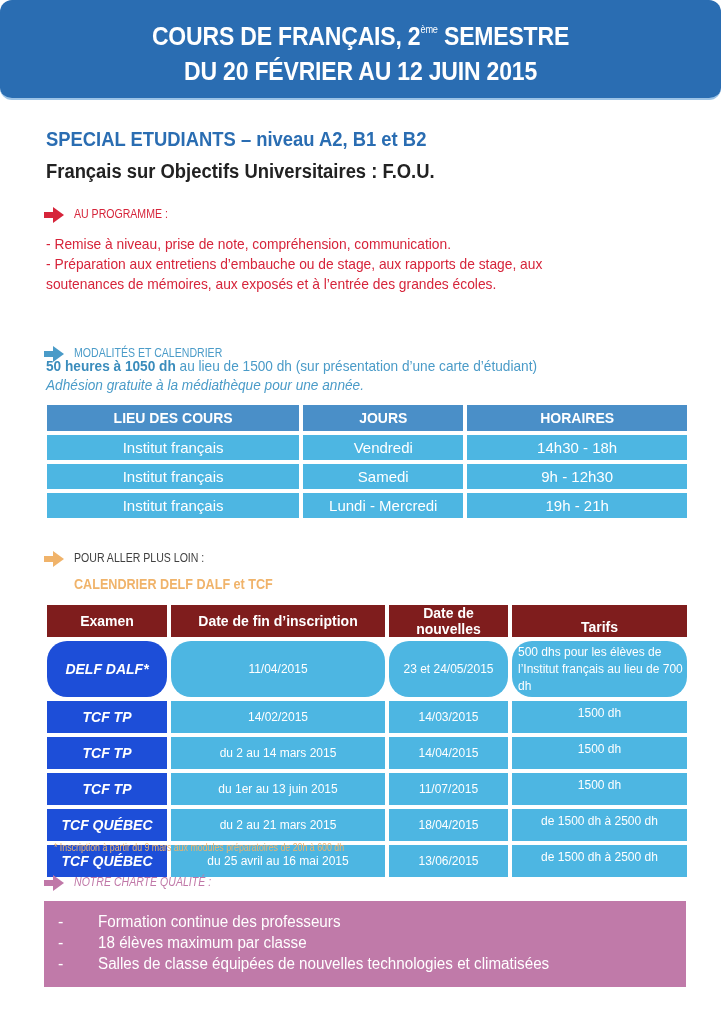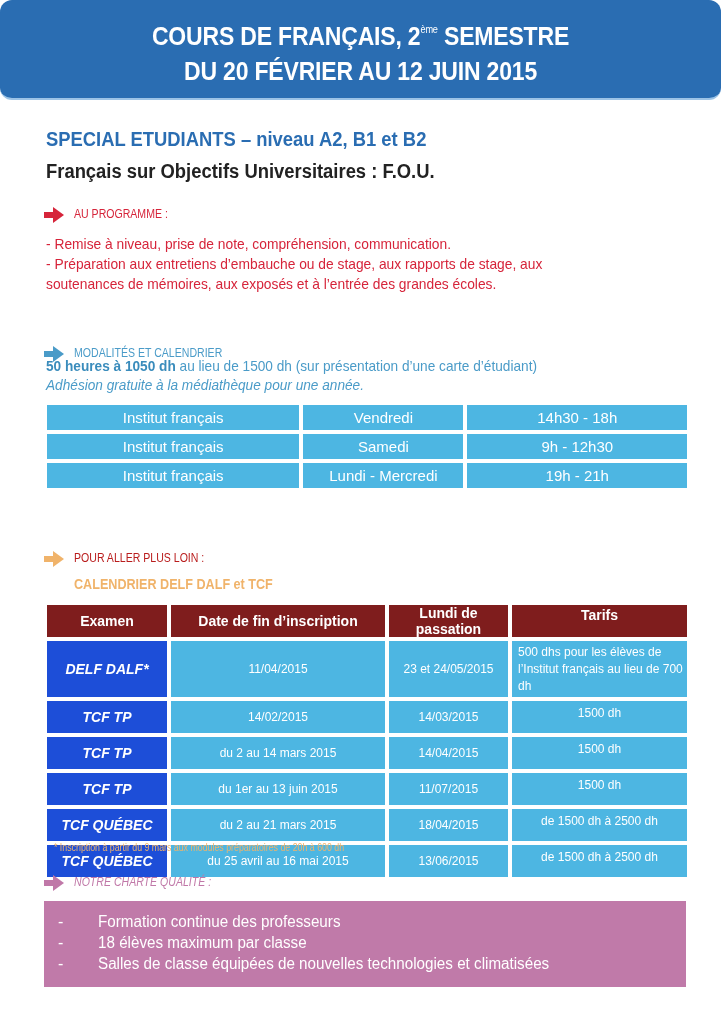--- a/index.html
+++ b/index.html
@@ -32,30 +32,30 @@
   .mod-text b { font-weight: bold; color: #3a8cbc; }
   .mod-text .italic { font-style: italic; }
 
   .tbl { position: absolute; left: 43px; border-collapse: separate; border-spacing: 4px 4px; }
   .tbl td, .tbl th { color: #ffffff; text-align: center; vertical-align: middle; padding: 0; overflow: hidden; }
 
   .tbl1 { top: 401px; width: 648px; }
   .tbl1 th { background: #4a8fc8; height: 26px; font-size: 14px; font-weight: bold; }
   .tbl1 td { background: #4db6e2; height: 25px; font-size: 15px; }
 
-  .plus-head { top: 551px; color: #b91c1c; }
+  .plus-head { top: 551px; color: #404040; }
   .plus-sub { position: absolute; left: 74px; top: 576px; color: #f0b36a; font-size: 14px; font-weight: bold; white-space: nowrap; transform-origin: left; transform: scaleX(0.9); }
 
   .tbl2 { top: 601px; width: 648px; }
   .tbl2 th { background: #7f1d1d; height: 26px; font-size: 14px; font-weight: bold; }
   .tbl2 td { background: #4db6e2; height: 32px; font-size: 12px; }
   .tbl2 td.exam { background: #1d4ed8; font-size: 14px; font-weight: bold; font-style: italic; }
-  .tbl2 tr.tall td { height: 56px; }
+  .tbl2 tr.tall td { height: 56px; border-radius: 20px; }
   .tbl2 td.tarif-multi { text-align: left; padding-left: 6px; line-height: 17px; font-size: 12px; }
-  .tbl2 th.tarif-h { vertical-align: top; padding-top: 2px; }
+  .tbl2 th.tarif-h { vertical-align: top; padding-top: 14px; }
   .tbl2 td.tarif-top { vertical-align: top; padding-top: 5px; }
 
   .footnote { position: absolute; left: 54px; top: 842px; color: #f0b36a; font-size: 10px; white-space: nowrap; transform-origin: left; transform: scaleX(0.88); }
 
   .charte-head { top: 875px; color: #c078a8; font-style: italic; }
   .charte-box { position: absolute; left: 44px; top: 901px; width: 642px; height: 86px; background: #c07aa9; color: #ffffff; padding: 10px 0 0 14px; font-size: 16px; line-height: 21px; }
   .charte-box li { list-style: none; display: flex; white-space: nowrap; }
   .charte-box li .dash { width: 40px; }
   .charte-box li .txt { transform-origin: left; transform: scaleX(0.95); }
 </style>
@@ -93,20 +93,25 @@
   <div class="italic">Adhésion gratuite à la médiathèque pour une année.</div>
 </div>
 
 <table class="tbl tbl1">
   <colgroup>
       <col style="width:254px">
       <col style="width:161px">
       <col style="width:221px">
     </colgroup>
   <tbody>
+      <tr>
+    <th>LIEU DES COURS</th>
+    <th>JOURS</th>
+    <th>HORAIRES</th>
+  </tr>
   <tr>
     <td>Institut français</td>
     <td>Vendredi</td>
     <td>14h30 - 18h</td>
   </tr>
   <tr>
     <td>Institut français</td>
     <td>Samedi</td>
     <td>9h - 12h30</td>
   </tr>
@@ -130,21 +135,21 @@
   <colgroup>
       <col style="width:120px">
       <col style="width:214px">
       <col style="width:119px">
       <col style="width:175px">
     </colgroup>
   <tbody>
       <tr>
     <th>Examen</th>
     <th>Date de fin d’inscription</th>
-    <th>Lundi de passation</th>
+    <th>Date de nouvelles</th>
     <th class="tarif-h">Tarifs</th>
   </tr>
   <tr class="tall">
     <td class="exam">DELF DALF*</td>
     <td>11/04/2015</td>
     <td>23 et 24/05/2015</td>
     <td class="tarif-multi">500 dhs pour les élèves de l’Institut français au lieu de 700 dh</td>
   </tr>
   <tr>
     <td class="exam">TCF TP</td>

